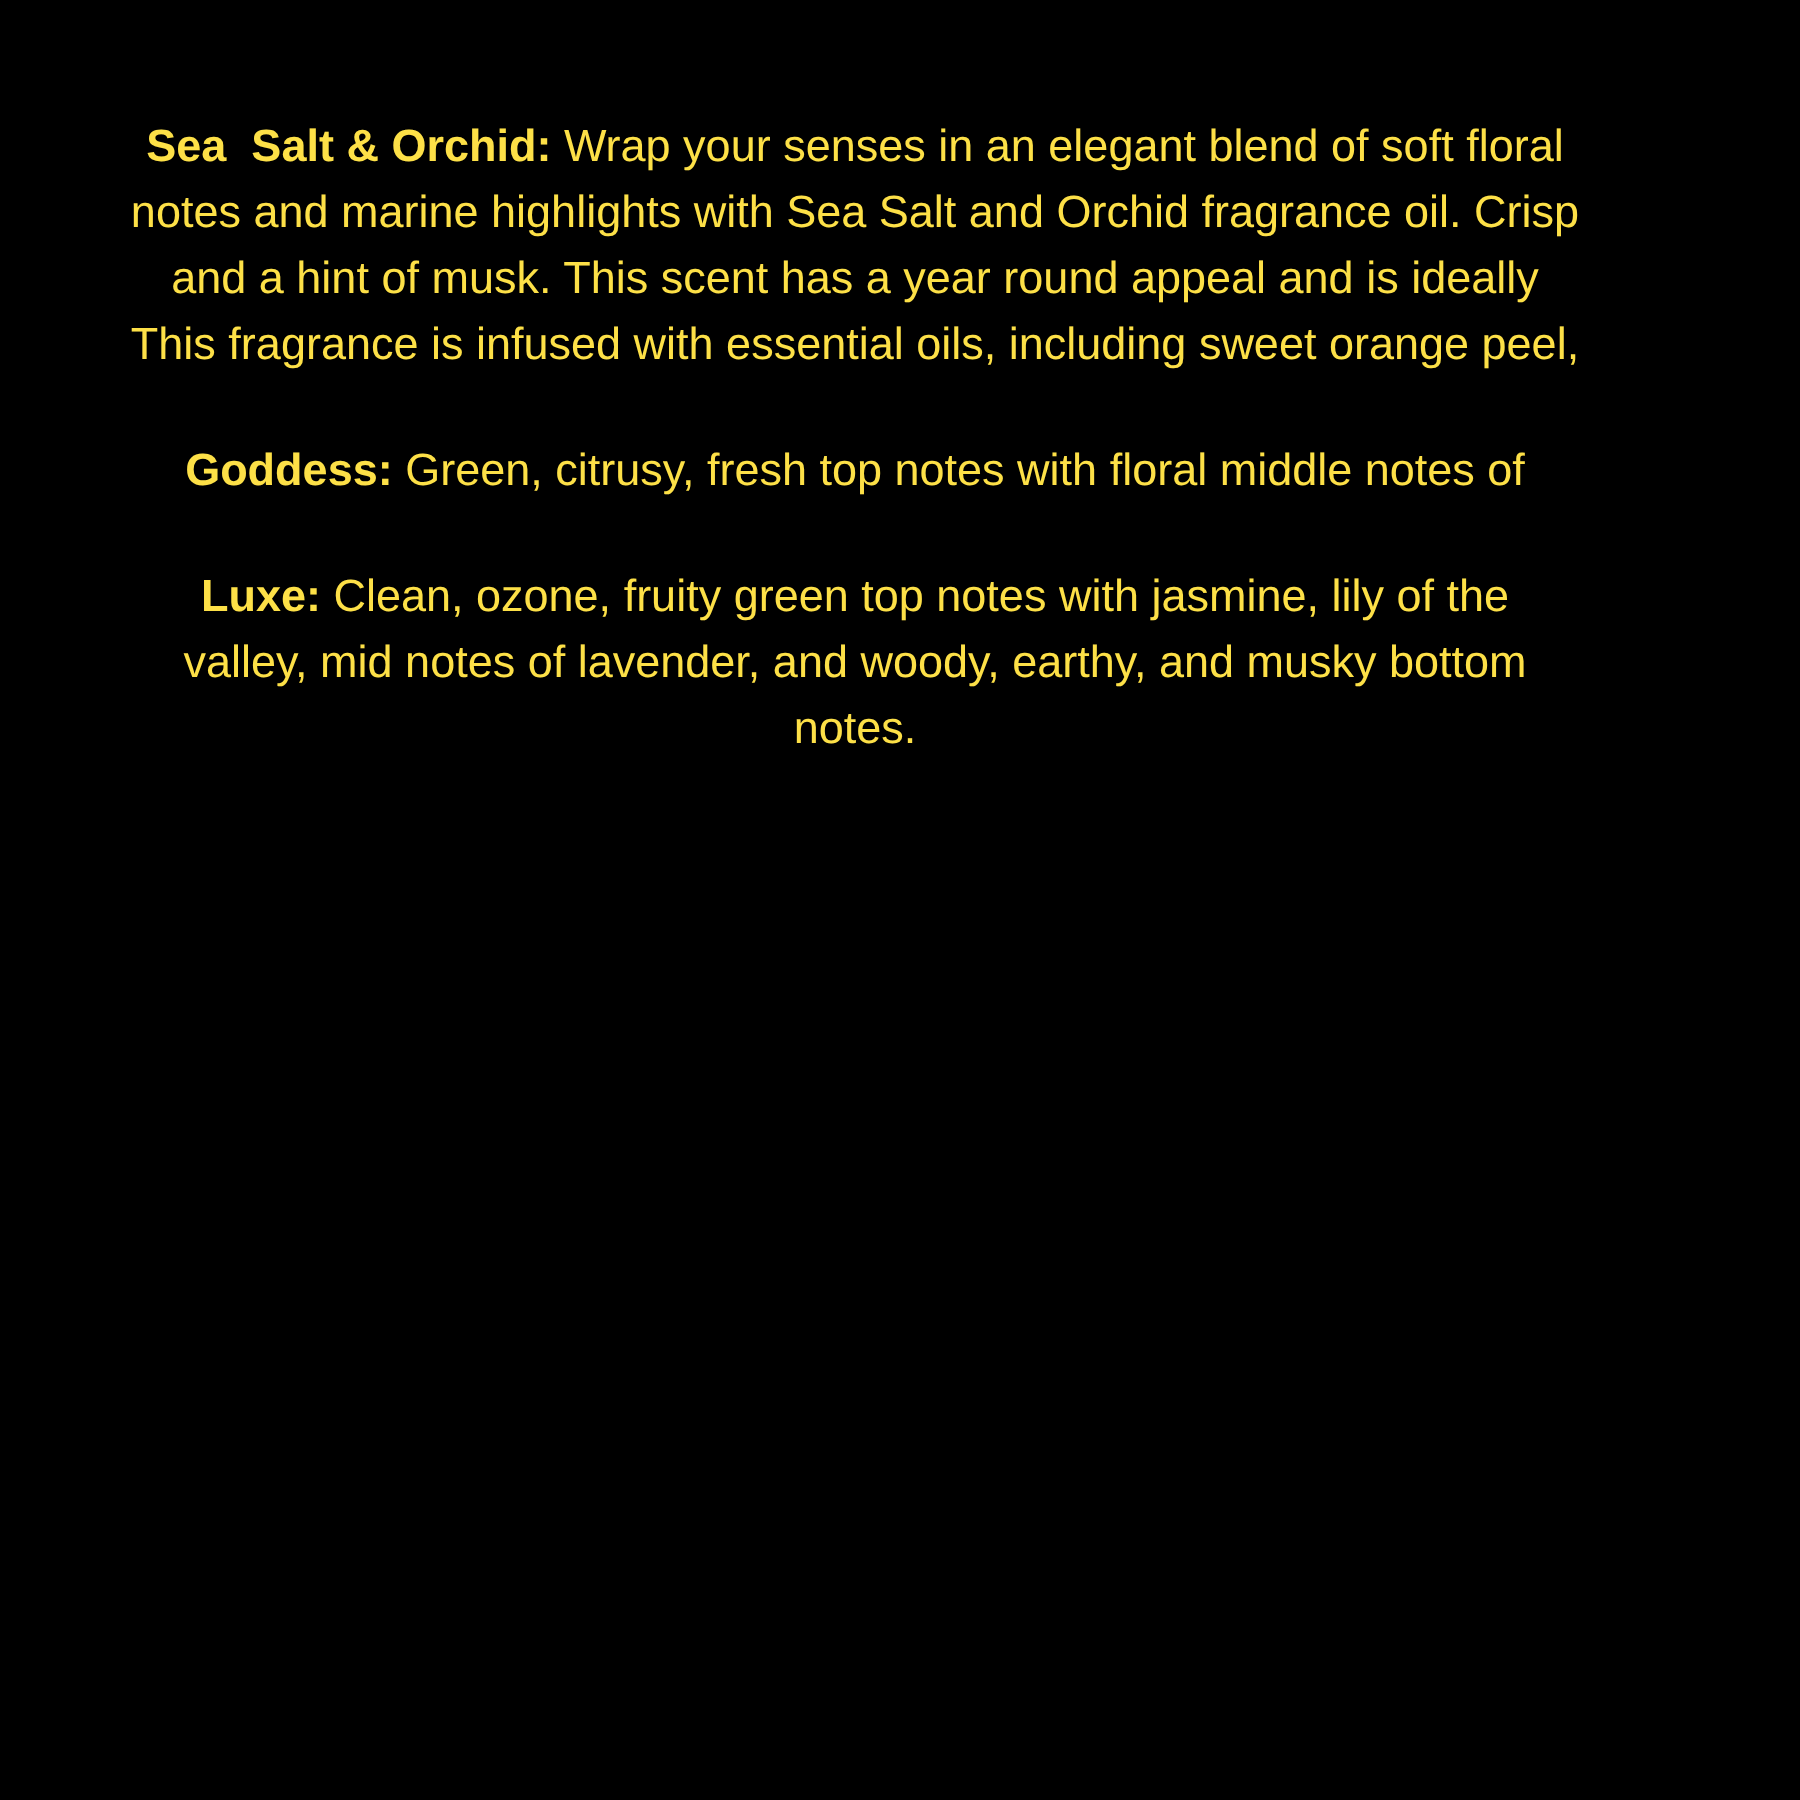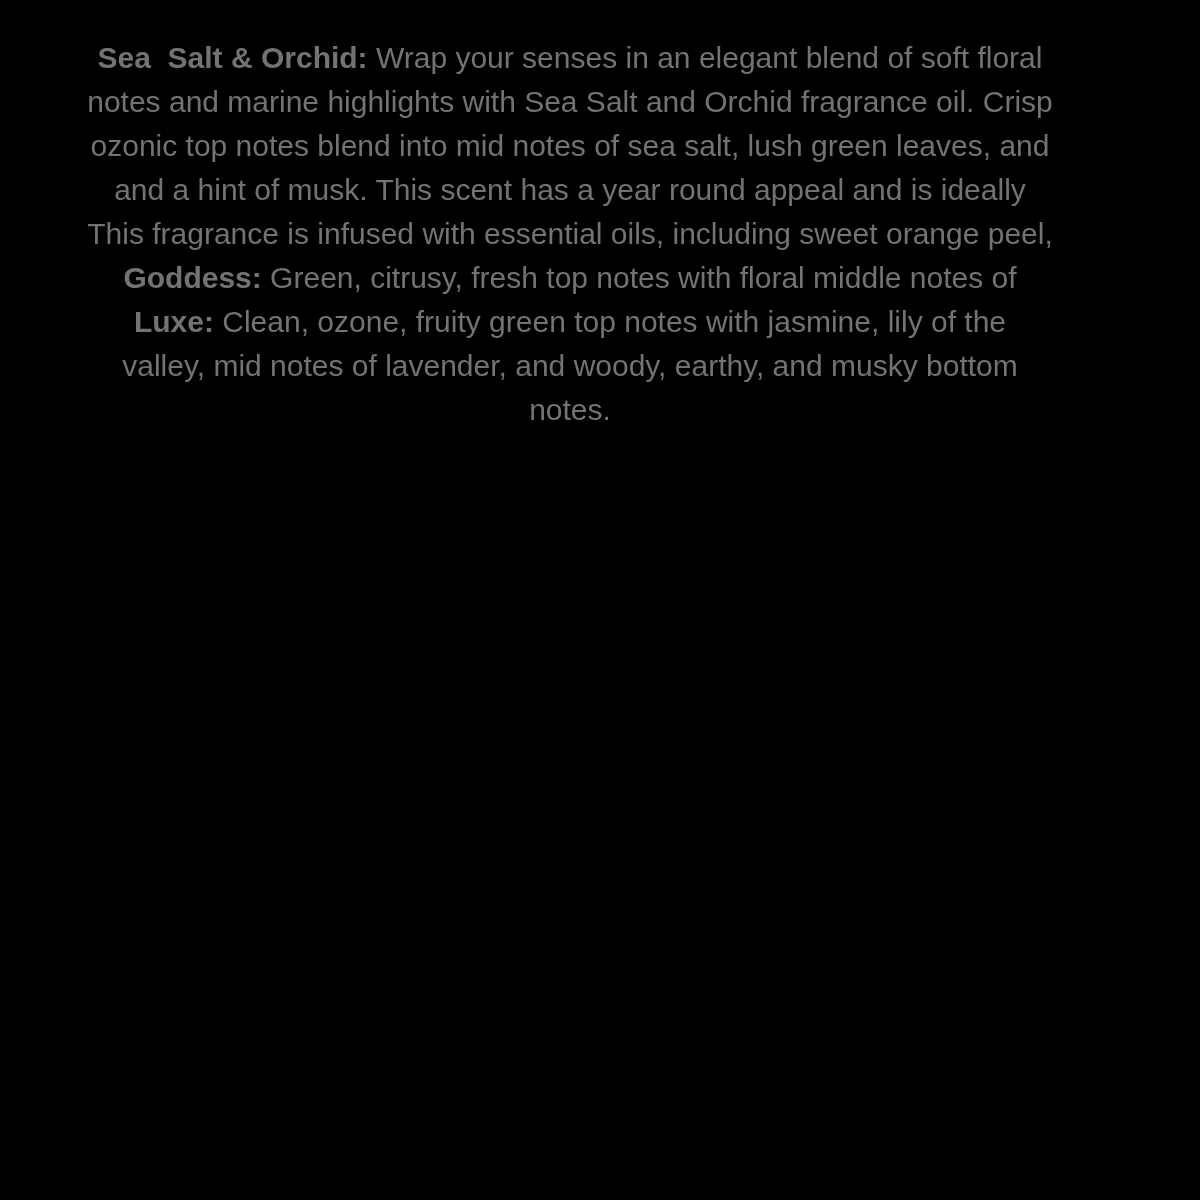--- a/index.html
+++ b/index.html
@@ -9,46 +9,45 @@
   }
   body {
     width: 1200px;
     height: 1200px;
     overflow: hidden;
   }
   .panel {
     box-sizing: border-box;
     width: 1140px;
     height: 1200px;
-    padding: 36px 16px 0 16px;
-    color: #737373;
+    padding: 76px 16px 0 16px;
+    color: #fde047;
     font-family: "Liberation Sans", sans-serif;
     font-size: 30px;
     line-height: 44px;
     text-align: center;
     font-weight: 400;
   }
   .para { margin: 0; }
-  .para + .para { }
+  .para + .para { margin-top: 40px; }
   .line { white-space: nowrap; }
   .label {
     font-weight: 700;
     white-space: pre; 
   }
   .rest { white-space: pre; }
 </style>
 </head>
 <body>
 
 <div class="panel">
 
   <div class="para">
     <div class="line"><span class="label">Sea  Salt &amp; Orchid:</span><span class="rest"> Wrap your senses in an elegant blend of soft floral</span></div>
     <div class="line">notes and marine highlights with Sea Salt and Orchid fragrance oil. Crisp</div>
-    <div class="line">ozonic top notes blend into mid notes of sea salt, lush green leaves, and</div>
     <div class="line">and a hint of musk. This scent has a year round appeal and is ideally</div>
     <div class="line">This fragrance is infused with essential oils, including sweet orange peel,</div>
   </div>
 
   <div class="para">
     <div class="line"><span class="label">Goddess:</span><span class="rest"> Green, citrusy, fresh top notes with floral middle notes of</span></div>
   </div>
 
   <div class="para">
     <div class="line"><span class="label">Luxe:</span><span class="rest"> Clean, ozone, fruity green top notes with jasmine, lily of the</span></div>

